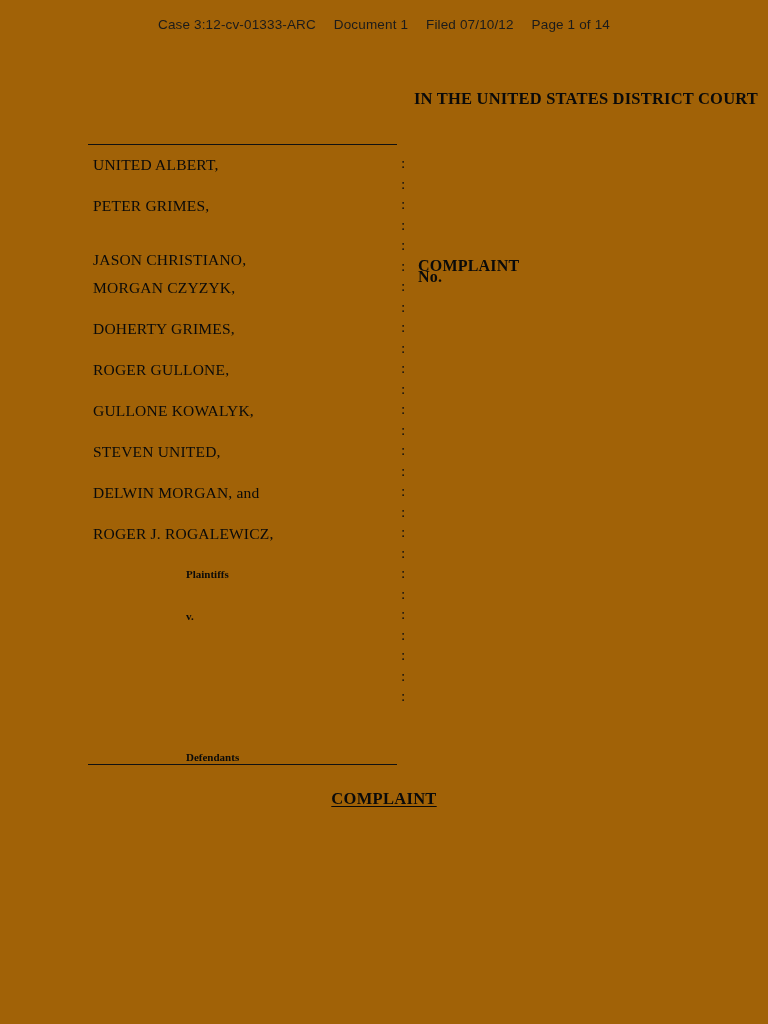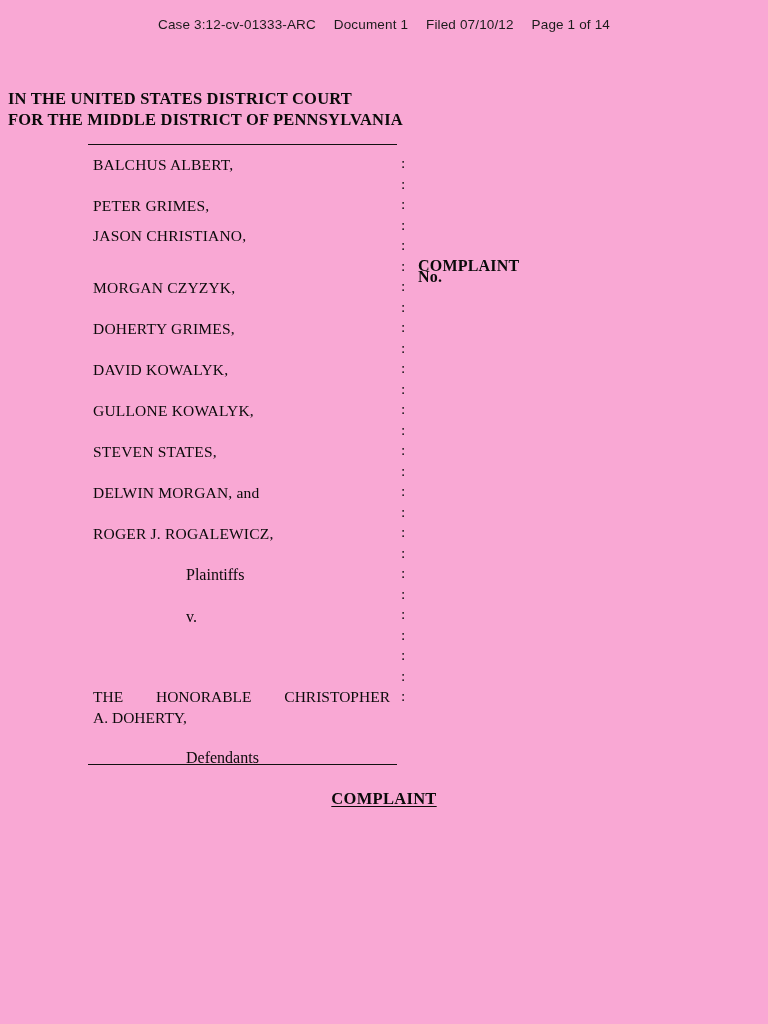--- a/index.html
+++ b/index.html
@@ -5,21 +5,21 @@
 <style>
   html, body {
     margin: 0;
     padding: 0;
     background: #ffffff;
   }
   .page {
     position: relative;
     width: 768px;
     height: 1024px;
-    background: #f9a8d4;
+    background: #a16207;
     overflow: hidden;
     font-family: "Liberation Serif", "DejaVu Serif", serif;
     color: #0a0a0a;
   }
 
   
   .ecf-header {
     position: absolute;
     top: 17px;
     left: 0;
@@ -31,23 +31,23 @@
     color: #1b1b1b;
     white-space: nowrap;
   }
   .ecf-header span { margin-right: 14px; }
   .ecf-header span:last-child { margin-right: 0; }
 
   
   .court-title {
     position: absolute;
     top: 88px;
-    left: 8px;
+    left: 2px;
     width: 756px;
-    text-align: left;
+    text-align: right;
     font-weight: bold;
     font-size: 16.5px;
     line-height: 21px;
     letter-spacing: 0.2px;
   }
   .court-title div { white-space: nowrap; }
 
   
   .caption {
     position: absolute;
@@ -80,22 +80,23 @@
     letter-spacing: 0.2px;
   }
   .party .lower {
     text-transform: none;
   }
 
   
   .role {
     position: absolute;
     left: 186px;
-    font-size: 16px;
+    font-size: 11px;
     line-height: 19px;
+    font-weight: bold;
   }
 
   
   .party-justified {
     position: absolute;
     left: 93px;
     width: 297px;
     font-size: 15.5px;
     line-height: 20.5px;
     text-align: justify;
@@ -153,47 +154,42 @@
 
   <div class="ecf-header">
     <span>Case 3:12-cv-01333-ARC</span>
     <span>Document 1</span>
     <span>Filed 07/10/12</span>
     <span>Page 1 of 14</span>
   </div>
 
   <div class="court-title">
     <div>IN THE UNITED STATES DISTRICT COURT</div>
-    <div>FOR THE MIDDLE DISTRICT OF PENNSYLVANIA</div>
   </div>
 
   <div class="caption">
     <div class="rule"></div>
   </div>
 
-  <div class="party" style="top:155px"><span>BALCHUS ALBERT,</span></div>
+  <div class="party" style="top:155px"><span>UNITED ALBERT,</span></div>
   <div class="party" style="top:196px"><span>PETER GRIMES,</span></div>
-  <div class="party" style="top:226px"><span>JASON CHRISTIANO,</span></div>
+  <div class="party" style="top:250px"><span>JASON CHRISTIANO,</span></div>
   <div class="party" style="top:278px"><span>MORGAN CZYZYK,</span></div>
   <div class="party" style="top:319px"><span>DOHERTY GRIMES,</span></div>
-  <div class="party" style="top:360px"><span>DAVID KOWALYK,</span></div>
+  <div class="party" style="top:360px"><span>ROGER GULLONE,</span></div>
   <div class="party" style="top:401px"><span>GULLONE KOWALYK,</span></div>
-  <div class="party" style="top:442px"><span>STEVEN STATES,</span></div>
+  <div class="party" style="top:442px"><span>STEVEN UNITED,</span></div>
   <div class="party" style="top:524px"><span>ROGER J. ROGALEWICZ,</span></div>
   <div class="party" style="top:483px"><span>DELWIN MORGAN,</span><span class="lower"> and</span></div>
 
   <div class="role" style="top:565px">Plaintiffs</div>
 
   <div class="role" style="top:607px">v.</div>
 
 
-  <div class="party-justified" style="top:687px">
-    <span class="line1">THE HONORABLE CHRISTOPHER</span>
-    <span class="line2">A. DOHERTY,</span>
-  </div>
 
   <div class="role" style="top:748px">Defendants</div>
 
   <div class="rule-bottom"></div>
 
   <div class="colon-col">
       <div>:</div>
       <div>:</div>
       <div>:</div>
       <div>:</div>

